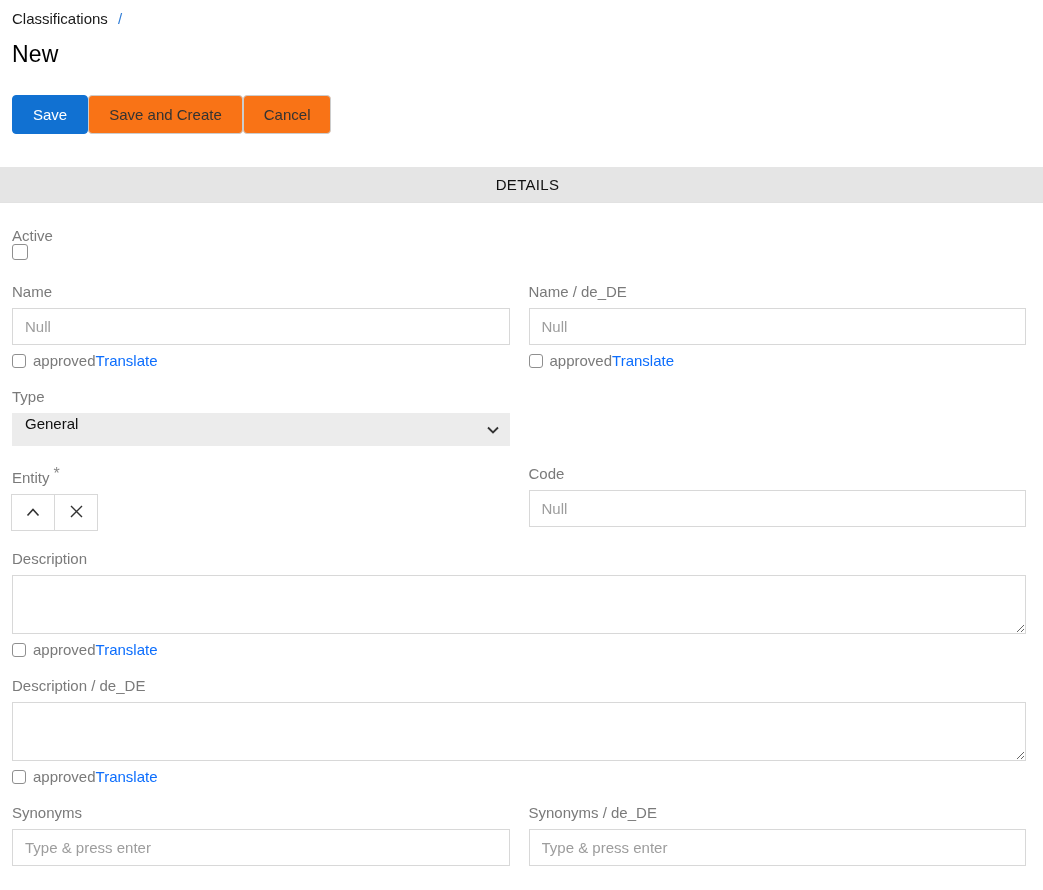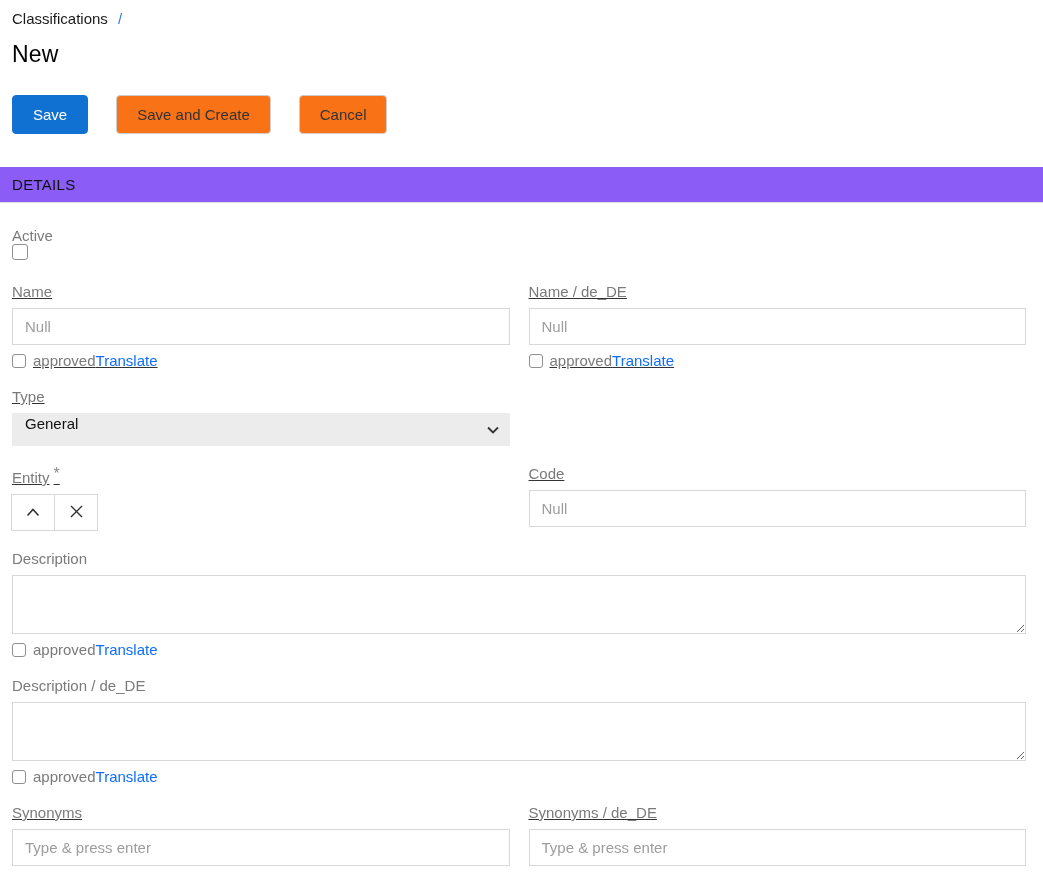--- a/index.html
+++ b/index.html
@@ -26,21 +26,21 @@
     color: #000;
     margin: 14px 0 0 0;
     font-weight: 400;
     letter-spacing: 0.2px;
   }
 
   
   .actions {
     margin-top: 27px;
     display: flex;
-    gap: 28px;
+    gap: 0;
   }
   .btn {
     font-family: inherit;
     font-size: 15px;
     height: 39px;
     padding: 0 20px;
     border-radius: 4px;
     border: 1px solid #ccc;
     background: #f97316;
     color: #333;
@@ -49,33 +49,34 @@
   }
   .btn-primary {
     background: #1171d2;
     border-color: #1171d2;
     color: #fff;
   }
 
   
   .panel-heading {
     margin-top: 33px;
-    background: #8b5cf6;
+    background: #e5e5e5;
     border-bottom: 1px solid #e2e2e2;
     height: 36px;
     line-height: 36px;
     padding-left: 12px;
     font-size: 15px;
     color: #111;
     letter-spacing: 0.3px;
+    text-align: center;
   }
 
   
   .form { padding-top: 24px; }
-  .row2 { display: flex; gap: 19px; text-decoration: underline; }
+  .row2 { display: flex; gap: 19px; }
   .col { flex: 1; min-width: 0; }
   .group { margin-bottom: 19px; }
   .label {
     font-size: 15px;
     color: #7a7a7a;
     margin-bottom: 8px;
     display: block;
   }
   .req {
     color: #8a8a8a;

